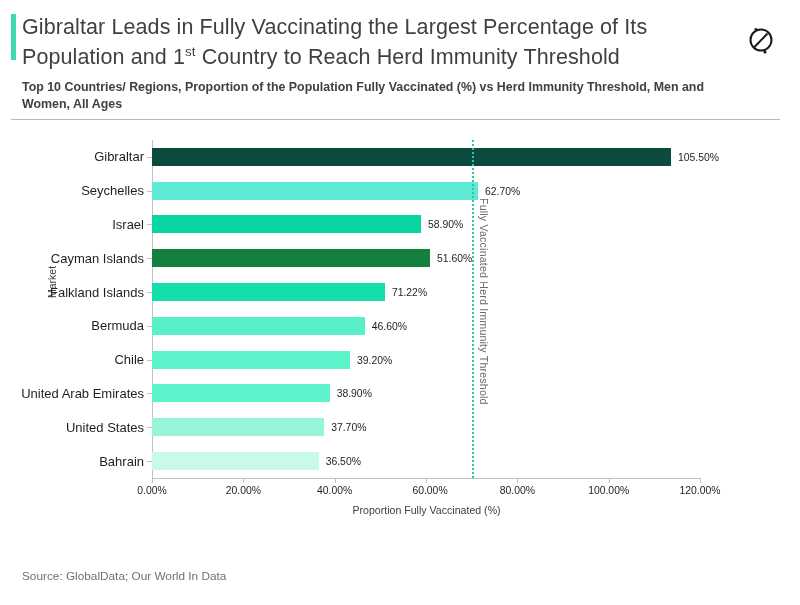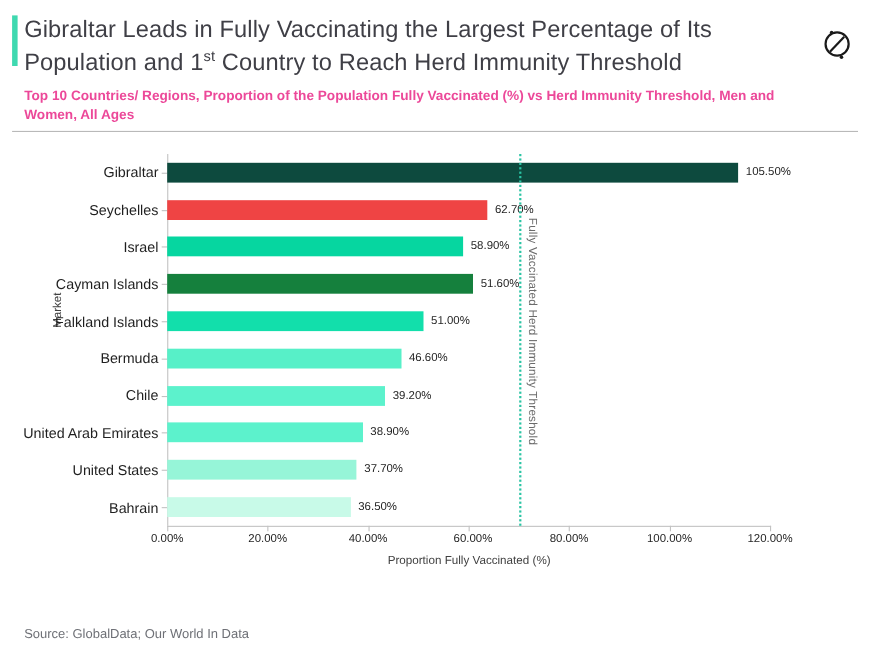--- a/index.html
+++ b/index.html
@@ -40,21 +40,21 @@
   .title sup {
     font-size: 0.62em;
     vertical-align: super;
     line-height: 0;
   }
   .subtitle {
     margin-top: 7px;
     font-size: 12.4px;
     line-height: 17px;
     font-weight: bold;
-    color: #ec4899;
+    color: #404040;
     max-width: 720px;
   }
   .asof {
     margin-top: 3px;
     font-size: 11px;
     font-style: italic;
     color: #2a2a2a;
   }
   .header-rule {
     margin: 6px 20px 0 11px;
@@ -229,21 +229,21 @@
       <div class="row" style="top: 0px;">
         <div class="tick-y" style="top: 50%;"></div>
         <div class="row-label">Gibraltar</div>
         <div class="bar" style="width: 519px; background: rgb(13, 74, 62);">
           <span class="bar-value">105.50%</span>
         </div>
       </div>
       <div class="row" style="top: 33.8px;">
         <div class="tick-y" style="top: 50%;"></div>
         <div class="row-label">Seychelles</div>
-        <div class="bar" style="width: 291px; background: #ef4444;">
+        <div class="bar" style="width: 326px; background: #5eead4;">
           <span class="bar-value">62.70%</span>
         </div>
       </div>
       <div class="row" style="top: 67.6px;">
         <div class="tick-y" style="top: 50%;"></div>
         <div class="row-label">Israel</div>
         <div class="bar" style="width: 268.977px; background: rgb(6, 214, 160);">
           <span class="bar-value">58.90%</span>
         </div>
       </div>
@@ -251,21 +251,21 @@
         <div class="tick-y" style="top: 50%;"></div>
         <div class="row-label">Cayman Islands</div>
         <div class="bar" style="width: 278px; background: #15803d;">
           <span class="bar-value">51.60%</span>
         </div>
       </div>
       <div class="row" style="top: 135.2px;">
         <div class="tick-y" style="top: 50%;"></div>
         <div class="row-label">Falkland Islands</div>
         <div class="bar" style="width: 232.9px; background: rgb(18, 223, 171);">
-          <span class="bar-value">51.00%</span>
+          <span class="bar-value">71.22%</span>
         </div>
       </div>
       <div class="row" style="top: 169px;">
         <div class="tick-y" style="top: 50%;"></div>
         <div class="row-label">Bermuda</div>
         <div class="bar" style="width: 212.807px; background: rgb(87, 240, 200);">
           <span class="bar-value">46.60%</span>
         </div>
       </div>
       <div class="row" style="top: 202.8px;">

